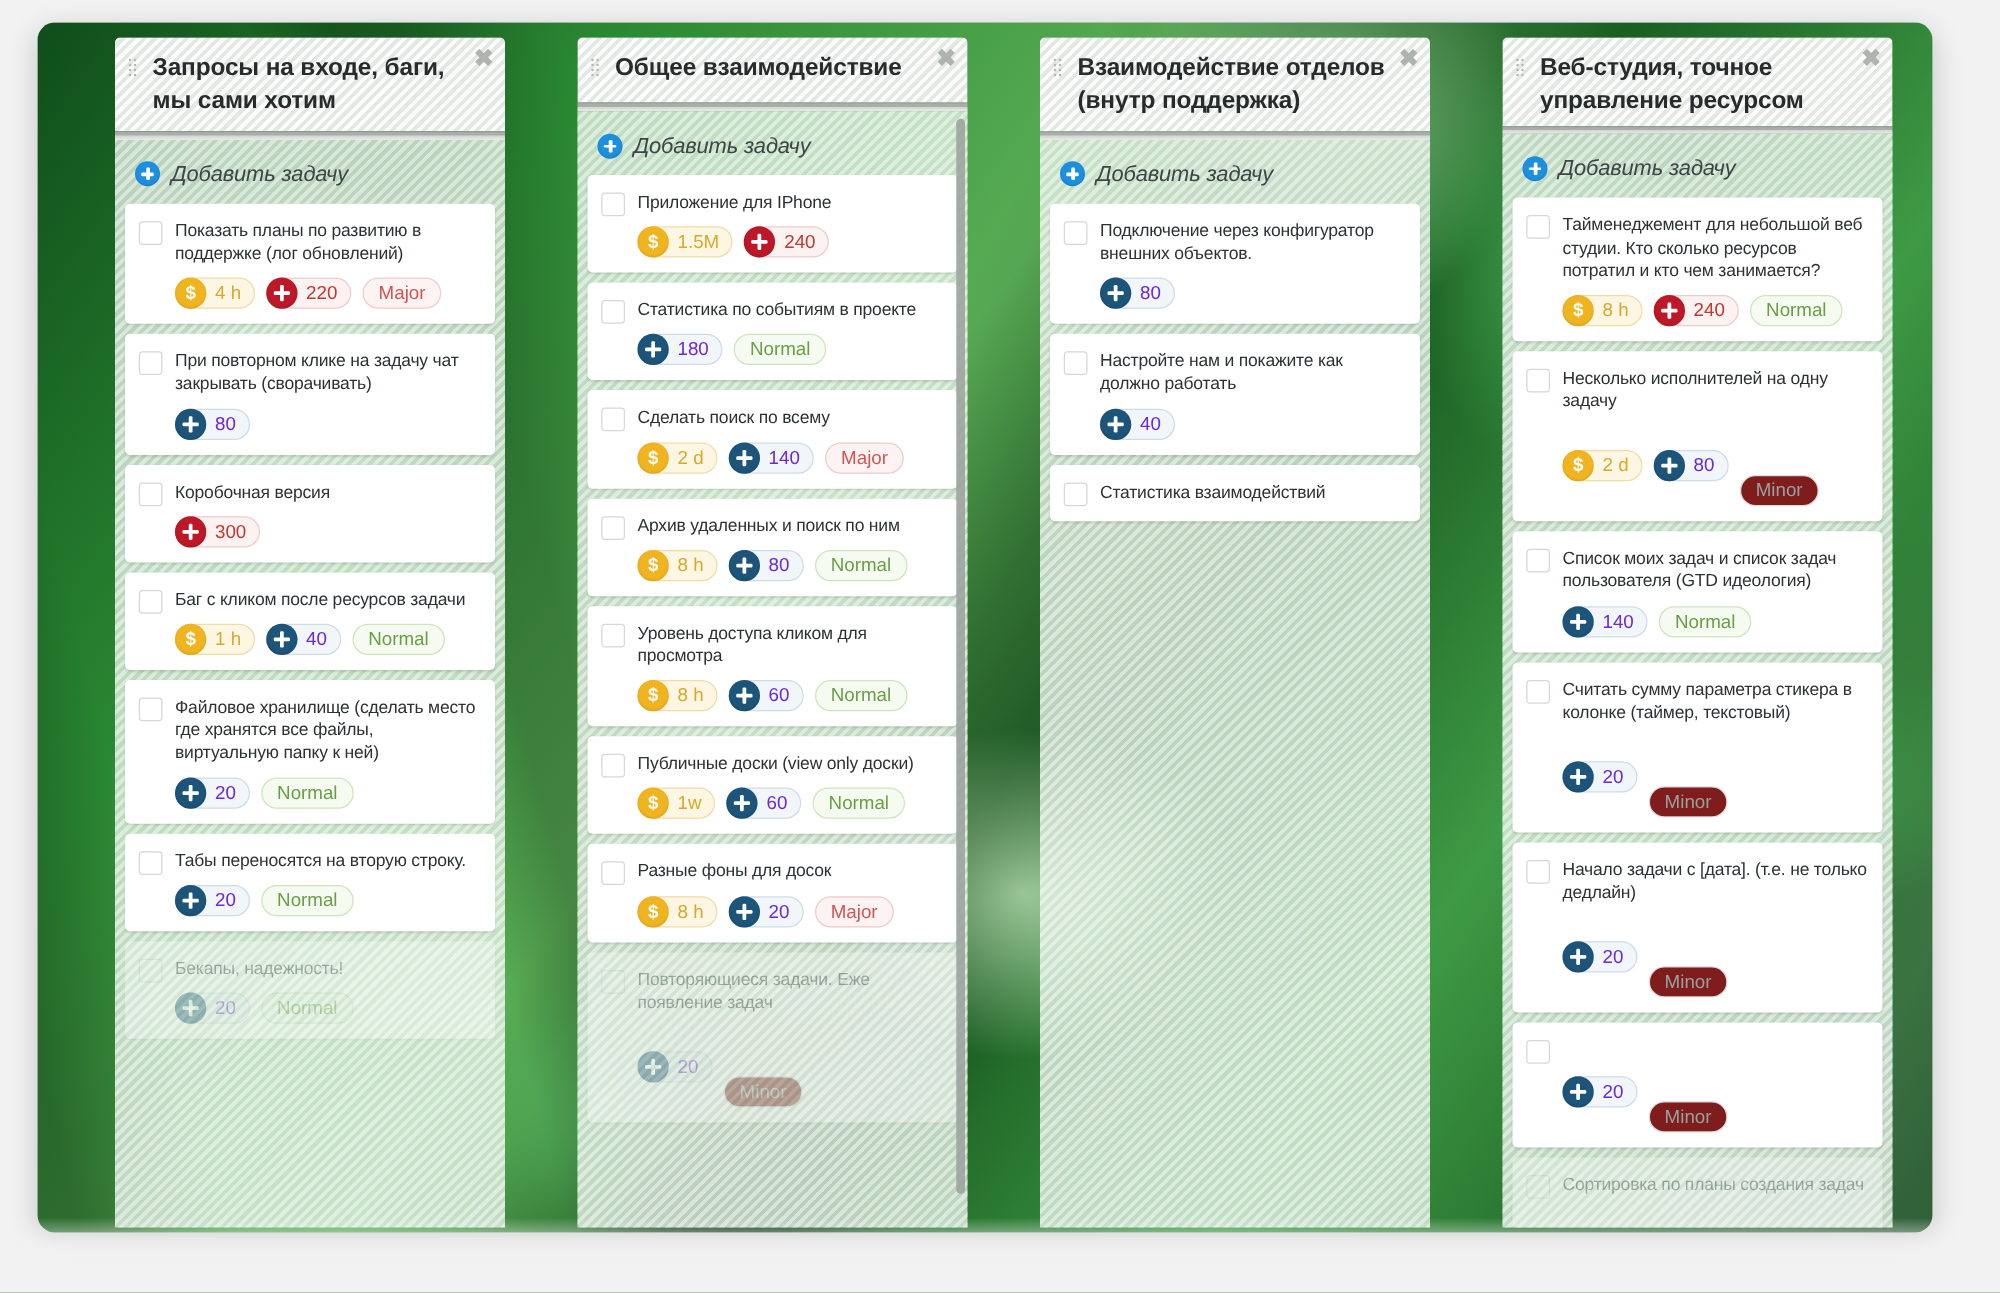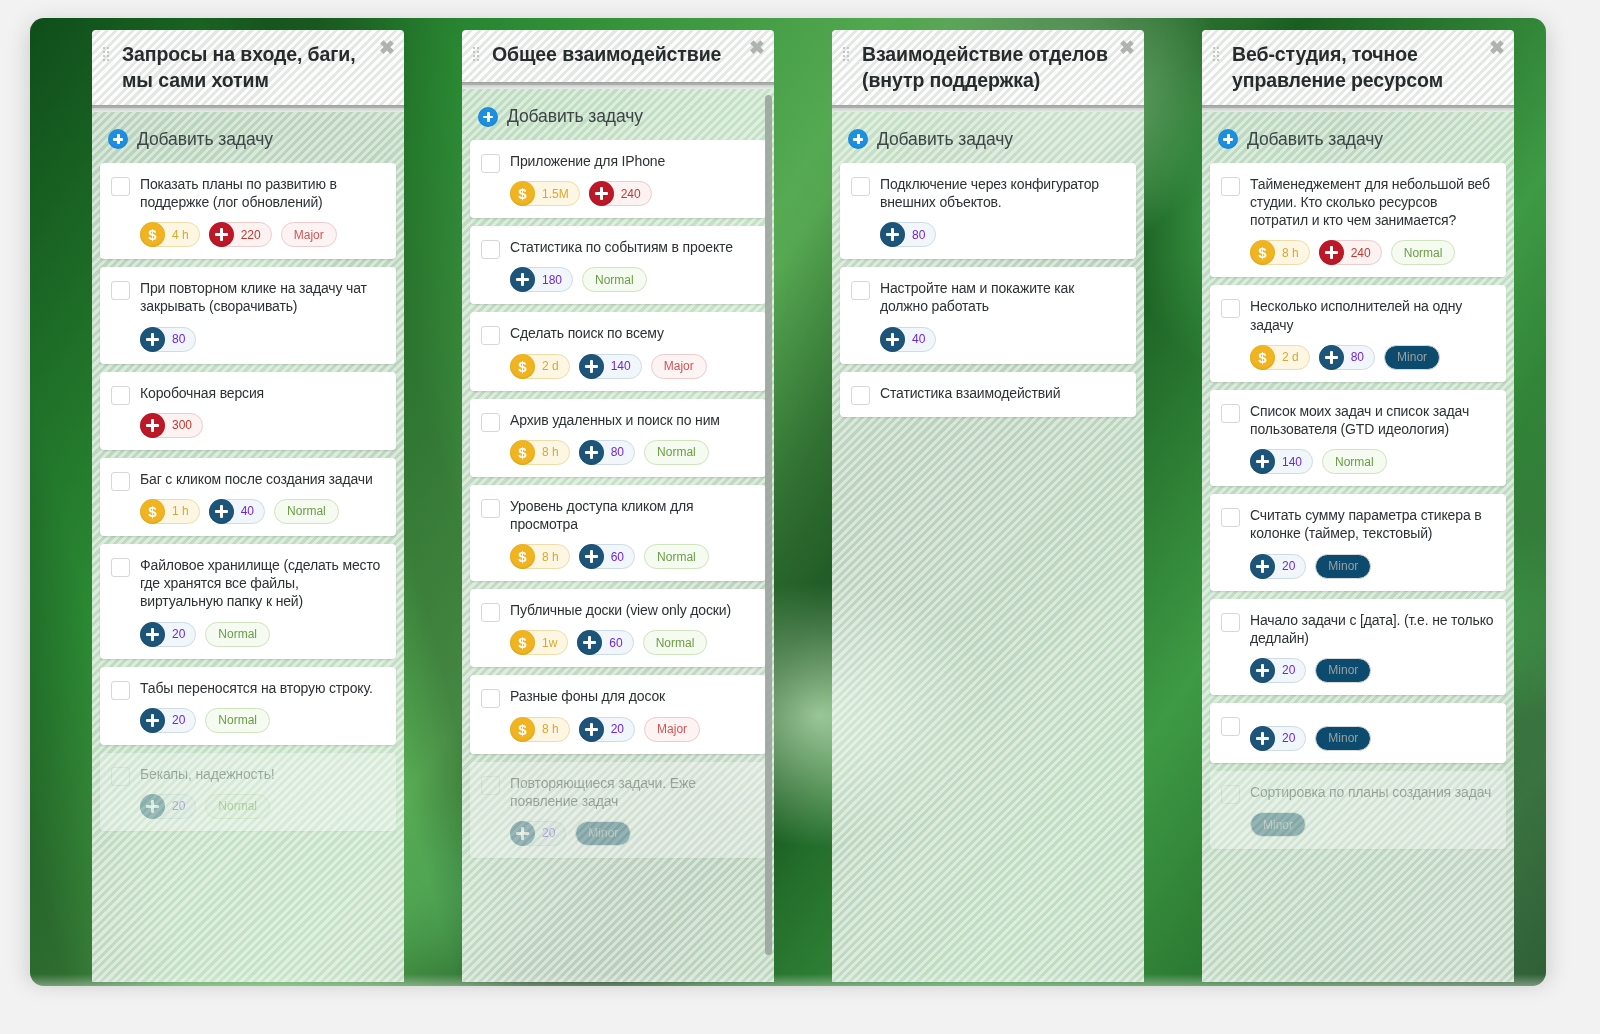--- a/index.html
+++ b/index.html
@@ -153,20 +153,21 @@
   }
   .plus-circle::before, .plus-circle::after {
     content: ""; position: absolute; background: #fff; border-radius: 1px;
   }
   .plus-circle::before { left: 5px; right: 5px; top: 9px; height: 2.5px; }
   .plus-circle::after  { top: 5px; bottom: 5px; left: 9px; width: 2.5px; }
   .add-task-label {
     font-size: 17.5px;
     color: #3d4547;
     letter-spacing: -0.1px;
+    font-style: italic;
   }
 
   
   .card-list { display: flex; flex-direction: column; gap: 8px; padding-bottom: 10px; }
   .card {
     background: #fff;
     border-radius: 4px;
     padding: 12px 12px 12px 11px;
     display: flex;
     align-items: flex-start;
@@ -198,21 +199,21 @@
     margin-top: 11px;
     align-items: center;
   }
 
   
   .badge {
     display: inline-flex;
     align-items: center;
     height: 25px;
     border-radius: 13px;
-    font-size: 12px;
+    font-size: 15px;
     line-height: 1;
     white-space: nowrap;
   }
   .badge .ico {
     width: 25px; height: 25px;
     border-radius: 50%;
     flex: 0 0 25px;
     position: relative;
     display: block;
   }
@@ -243,21 +244,21 @@
   .badge.pts-red .ico::before, .badge.pts-red .ico::after {
     content: ""; position: absolute; background: #fff; border-radius: 1px;
   }
   .badge.pts .ico::before, .badge.pts-red .ico::before { left: 6px; right: 6px; top: 11px; height: 3px; }
   .badge.pts .ico::after,  .badge.pts-red .ico::after  { top: 6px; bottom: 6px; left: 11px; width: 3px; }
 
   
   .badge.prio { padding: 0 12px; }
   .badge.prio.normal { background: #f6fbf2; border: 1px solid #cfe3bd; color: #6a9e45; }
   .badge.prio.major  { background: #fdf3f3; border: 1px solid #eccccc; color: #cf5656; }
-  .badge.prio.minor  { background: #0c4a6e; border: 1px solid #d9dcda; color: #98a0a0; }
+  .badge.prio.minor  { background: #7f1d1d; border: 1px solid #d9dcda; color: #98a0a0; margin-top: 40px; }
 
   
   .col-scroll {
     position: absolute;
     right: 2px; top: 6px;
     width: 7px;
     border-radius: 4px;
     background: #9aa09c;
     opacity: 0.85;
     z-index: 5;
@@ -333,21 +334,21 @@
                   <span class="badge pts-red">
                     <span class="ico"></span>
                     <span class="val">300</span>
                   </span>
                 </div>
               </div>
             </div>
             <div class="card">
               <span class="card-check"></span>
               <div class="card-main">
-                <div class="card-title">Баг с кликом после создания задачи</div>
+                <div class="card-title">Баг с кликом после ресурсов задачи</div>
                 <div class="badges">
                   <span class="badge money">
                     <span class="ico"></span>
                     <span class="val">1 h</span>
                   </span>
                   <span class="badge pts">
                     <span class="ico"></span>
                     <span class="val">40</span>
                   </span>
                   <span class="badge prio normal">

